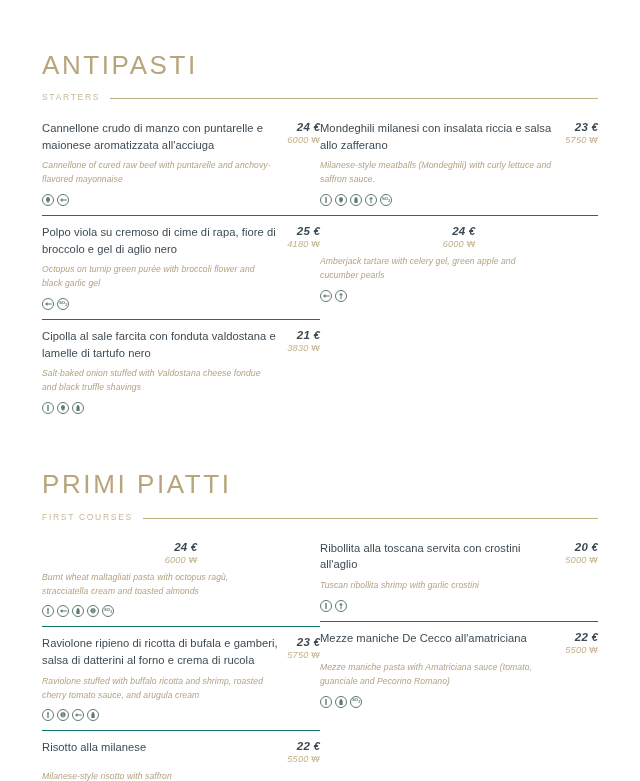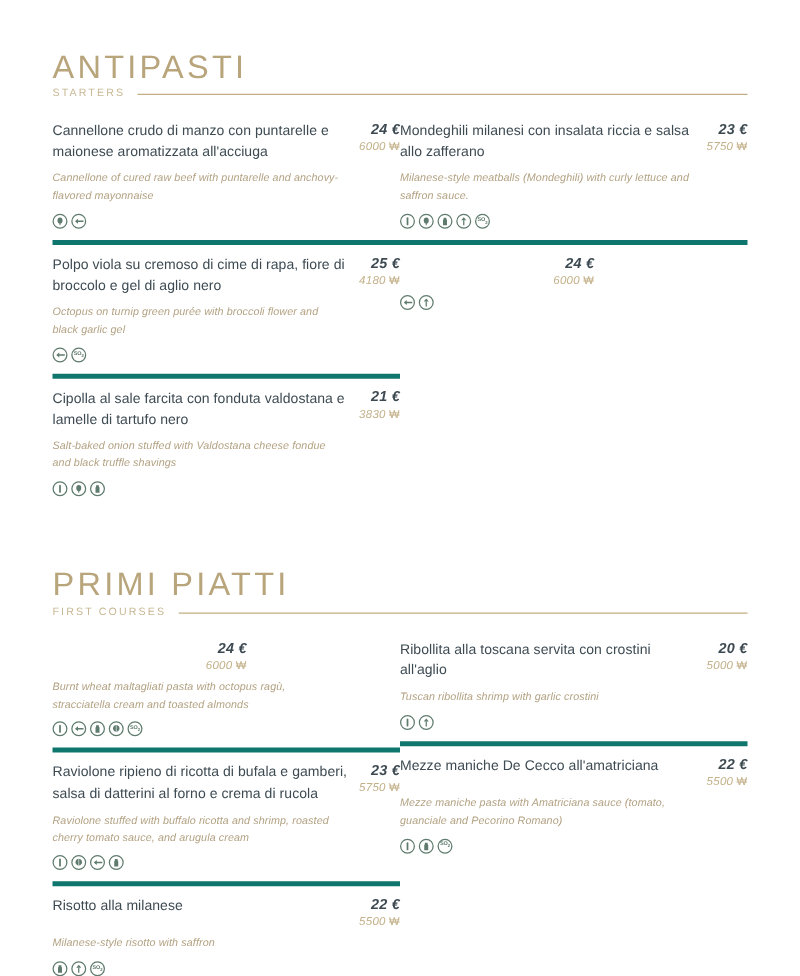--- a/index.html
+++ b/index.html
@@ -15,38 +15,38 @@
     width: 640px;
     height: 781px;
     background: #ffffff;
     padding: 0 42px;
     position: relative;
     overflow: hidden;
   }
 
   
   .section { margin: 0; }
-  .section-antipasti { padding-top: 40px; }
+  .section-antipasti { padding-top: 52px; }
   .section-primi { padding-top: 48px; }
 
   .section-head { position: relative; }
 
   .section-title {
     font-size: 26px;
     letter-spacing: 2.6px;
     color: #b9a57c;
     font-weight: 400;
     line-height: 1.05;
     white-space: nowrap;
   }
 
   .section-subrow {
     display: flex;
     align-items: center;
-    margin-top: 2px;
+    margin-top: 13px;
     gap: 10px;
   }
   .section-sub {
     font-size: 8.5px;
     letter-spacing: 1.7px;
     color: #c8b894;
     white-space: nowrap;
     flex: 0 0 auto;
   }
   .section-rule {
@@ -64,21 +64,21 @@
   }
   .col {
     width: 278px;
     flex: 0 0 278px;
   }
   .col-right { margin-left: 0; }
 
   
   .item {
     padding: 8px 0 9px 0;
-    border-top: 4px solid #0f766e;
+    border-top: 1px solid #0f766e;
   }
   .item:first-child { border-top: none; padding-top: 2px; }
 
   .item-top {
     display: flex;
     align-items: flex-start;
     justify-content: center;
     gap: 8px;
   }
 
@@ -276,20 +276,21 @@
                 </span>
               </div>
             </div>
             <div class="item">
               <div class="item-top">
                 <div class="prices">
                   <div class="price-main">24 €</div>
                   <div class="price-alt"><span>6000</span> <span class="won">₩</span></div>
                 </div>
               </div>
+              <div class="item-desc">Amberjack tartare with celery gel, green apple and cucumber pearls</div>
               <div class="allergens">
                 <span class="badge">
                   <svg width="9" height="8" viewBox="0 0 9 8">
                     <path d="M1 4 L3.4 2 v1.4 h4.4 v1.2 H3.4 V6 Z" fill="#5f7b6d"></path>
                   </svg>
                 </span>
                 <span class="badge">
                   <svg width="8" height="8" viewBox="0 0 8 8">
                     <path d="M4 0.7 L6 3.2 H2 Z" fill="#5f7b6d"></path>
                     <rect x="3.5" y="3.2" width="1" height="4" fill="#5f7b6d"></rect>

